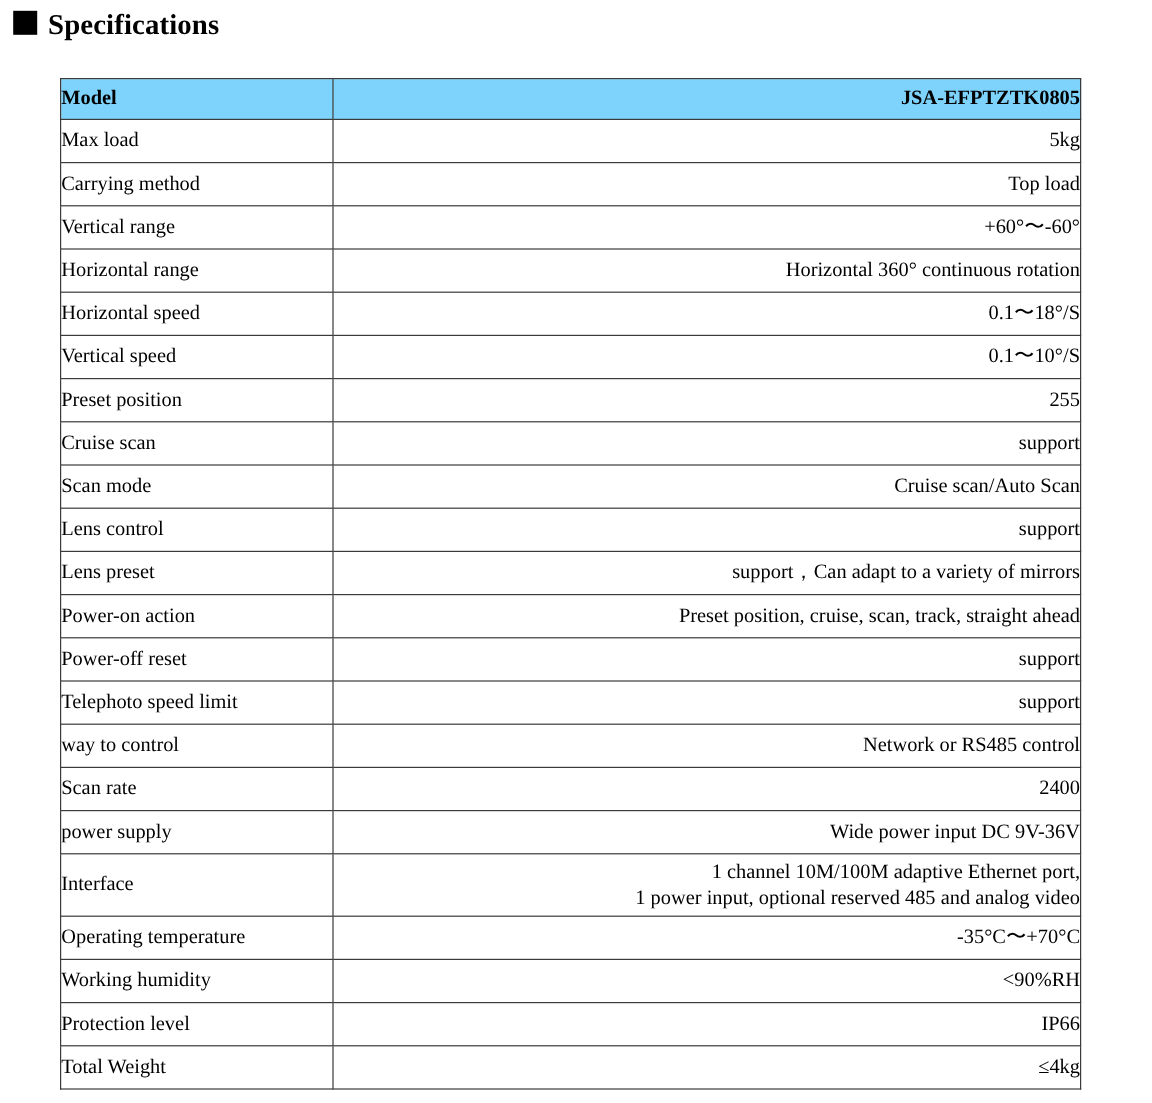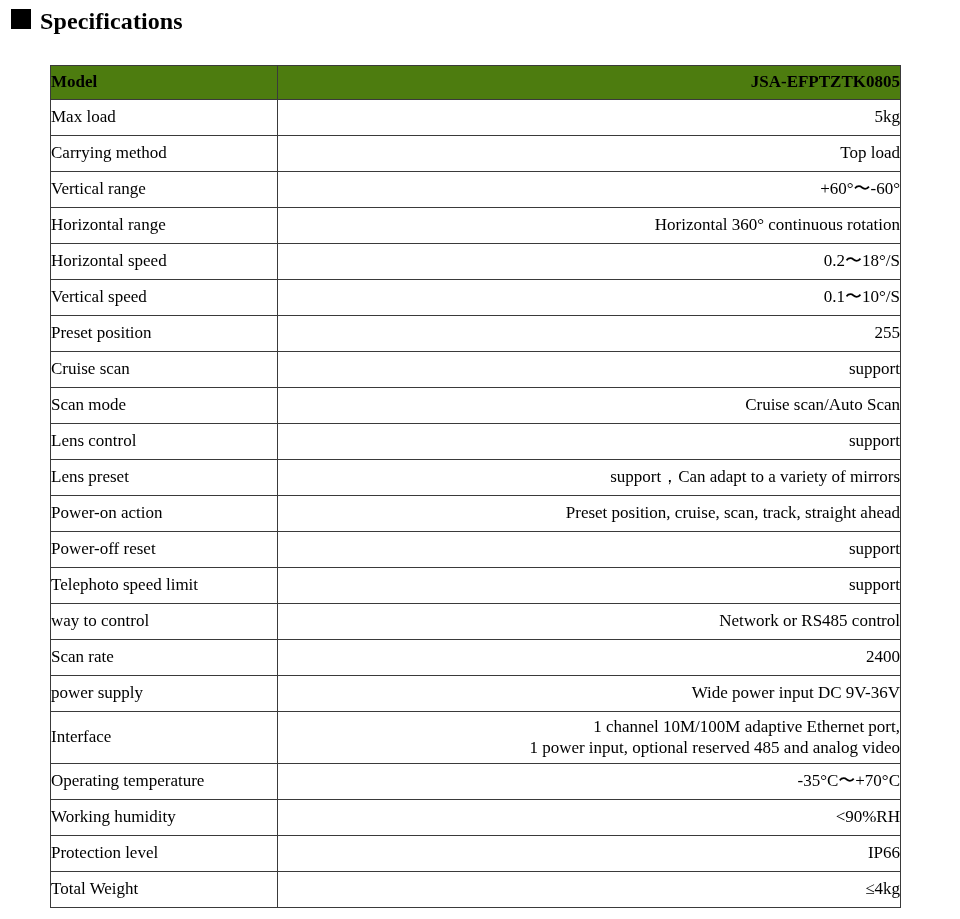--- a/index.html
+++ b/index.html
@@ -67,21 +67,21 @@
   td.label-cell {
     text-align: left;
     padding-left: 6px;
     padding-right: 4px;
   }
   td.value-cell {
     text-align: right;
     padding: 3px 6px;
   }
   tr.header-row td {
-    background: #4d7c0f;
+    background: #7dd3fc;
     font-weight: bold;
     height: 34px;
   }
   tr.header-row td.value-cell {
     font-weight: bold;
   }
   td.value-cell .line {
     display: block;
   }
   tr.tall-row td { height: 52px; }
@@ -116,21 +116,21 @@
         <tr>
           <td class="label-cell">Vertical range</td>
           <td class="value-cell">+60°〜-60°</td>
         </tr>
         <tr>
           <td class="label-cell">Horizontal range</td>
           <td class="value-cell">Horizontal 360° continuous rotation</td>
         </tr>
         <tr>
           <td class="label-cell">Horizontal speed</td>
-          <td class="value-cell">0.2〜18°/S</td>
+          <td class="value-cell">0.1〜18°/S</td>
         </tr>
         <tr>
           <td class="label-cell">Vertical speed</td>
           <td class="value-cell">0.1〜10°/S</td>
         </tr>
         <tr>
           <td class="label-cell">Preset position</td>
           <td class="value-cell">255</td>
         </tr>
         <tr>

